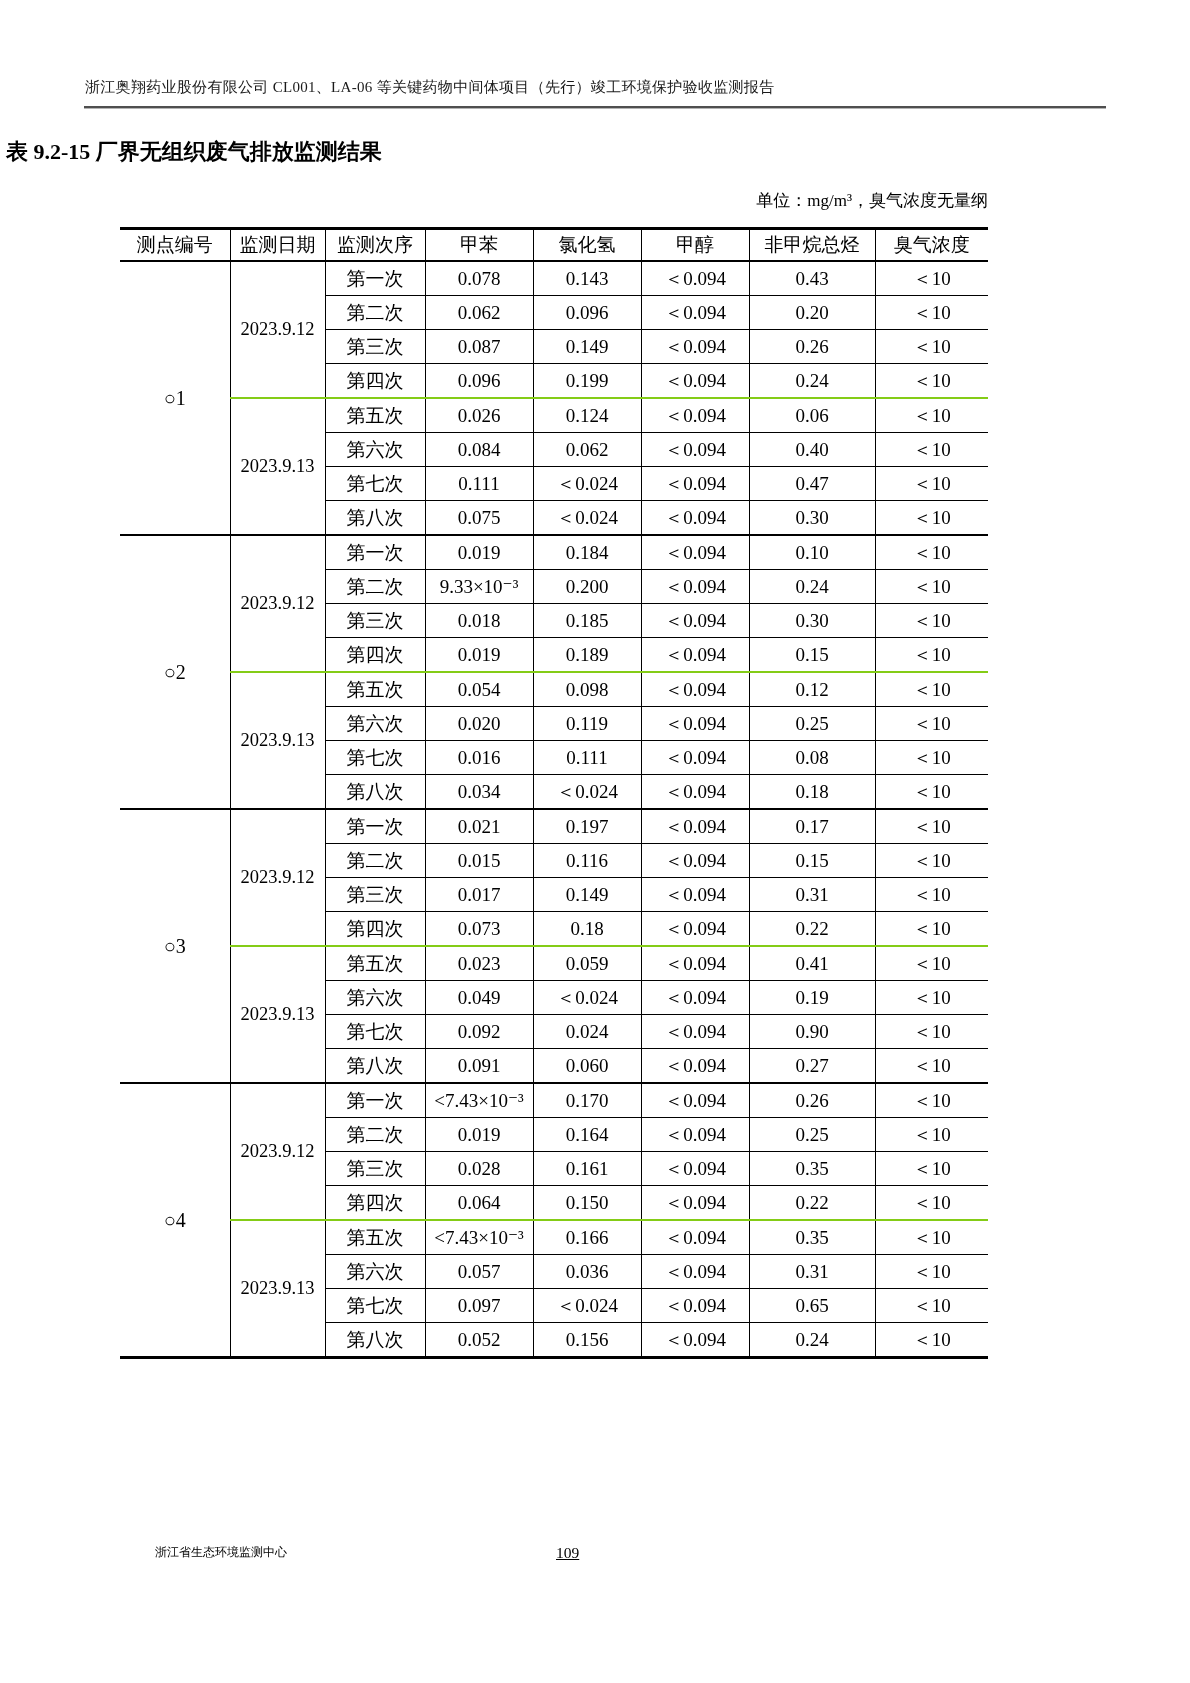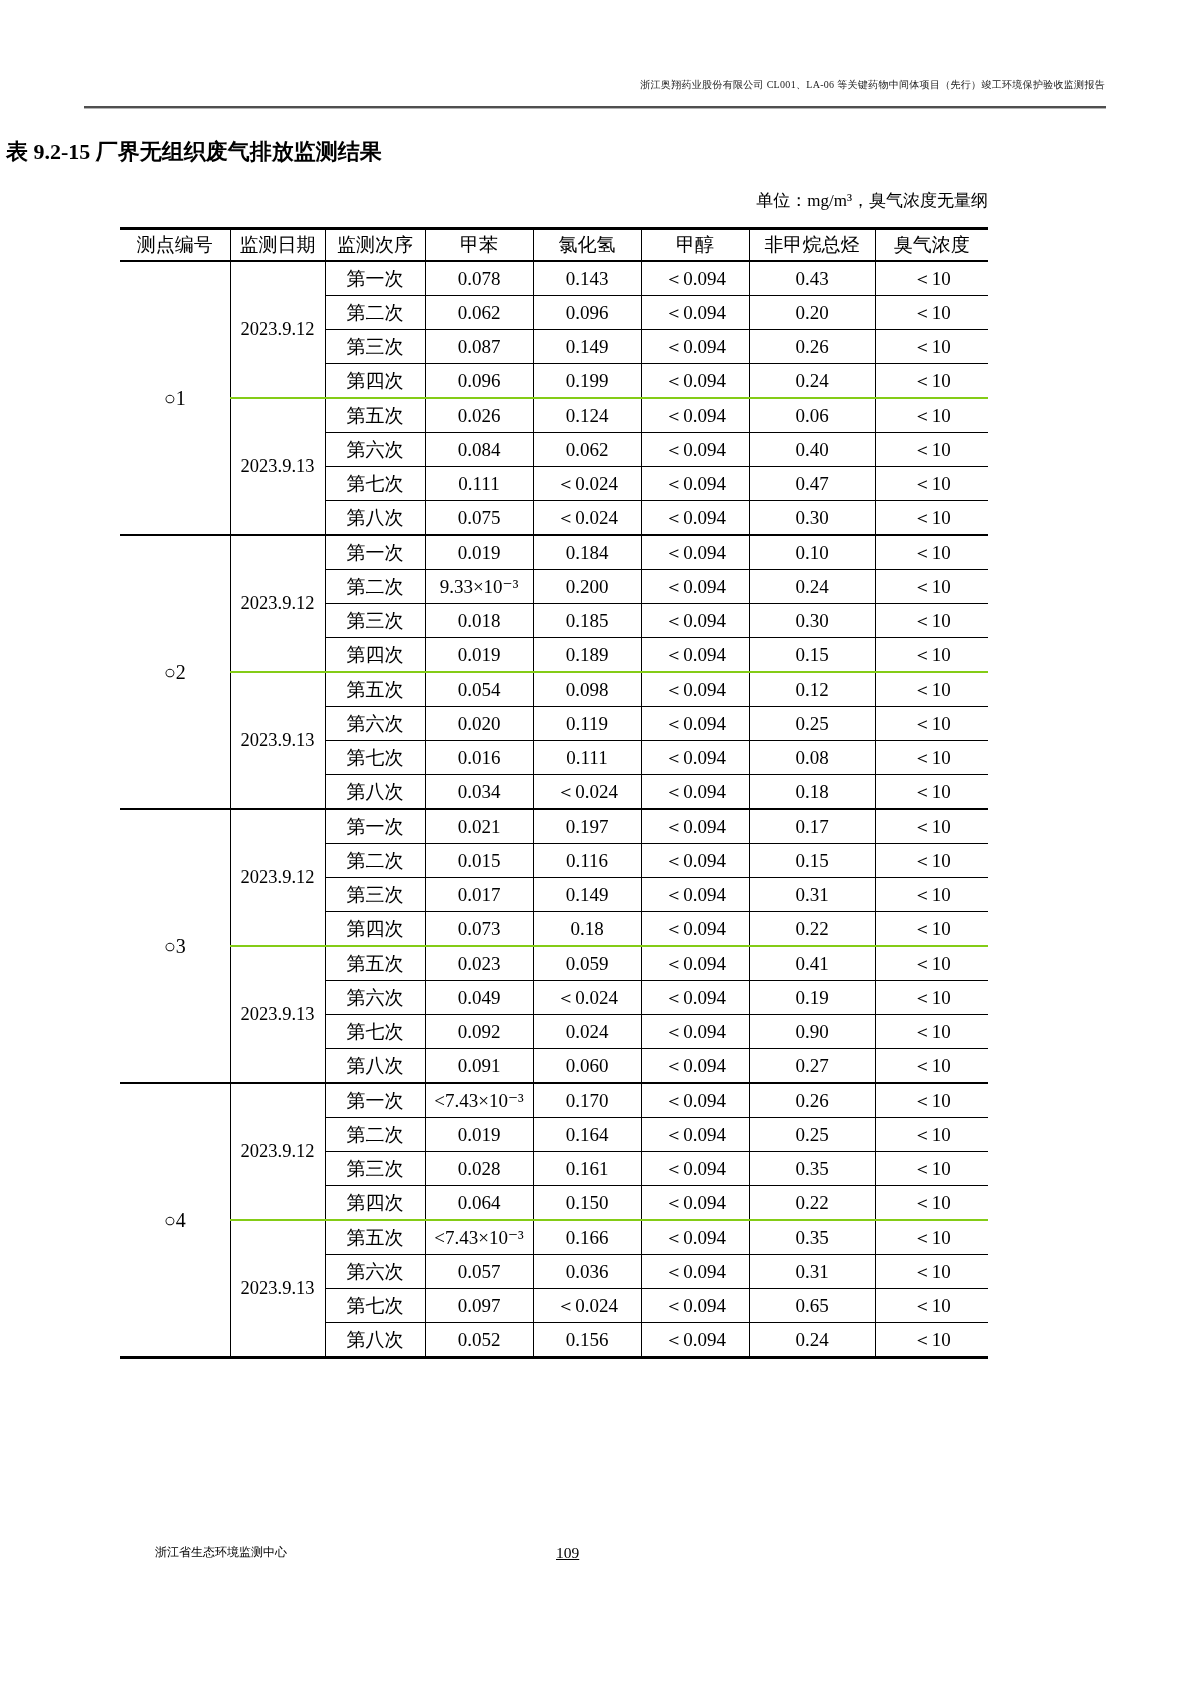--- a/index.html
+++ b/index.html
@@ -4,21 +4,21 @@
 <style>
   html,body { margin:0; padding:0; }
   body {
     width:1190px; height:1683px;
     background:#ffffff; color:#000;
     font-family:"Liberation Serif","DejaVu Serif",serif;
     position:relative; overflow:hidden;
   }
   .doc-header {
     position:absolute; top:78px; left:85px; width:1020px;
-    text-align:right; font-size:10px; color:#1a1a1a;
+    text-align:left; font-size:15px; color:#1a1a1a;
     letter-spacing:0.3px; white-space:nowrap;
   }
   .header-rule {
     position:absolute; top:106px; left:84px; width:1022px;
     height:2px; background:#4f4f4f; border-bottom:1.5px solid #b3b3b3;
   }
   .doc-title {
     position:absolute; top:137px; left:6px; width:1190px;
     text-align:left; font-weight:bold; font-size:22px;
   }

